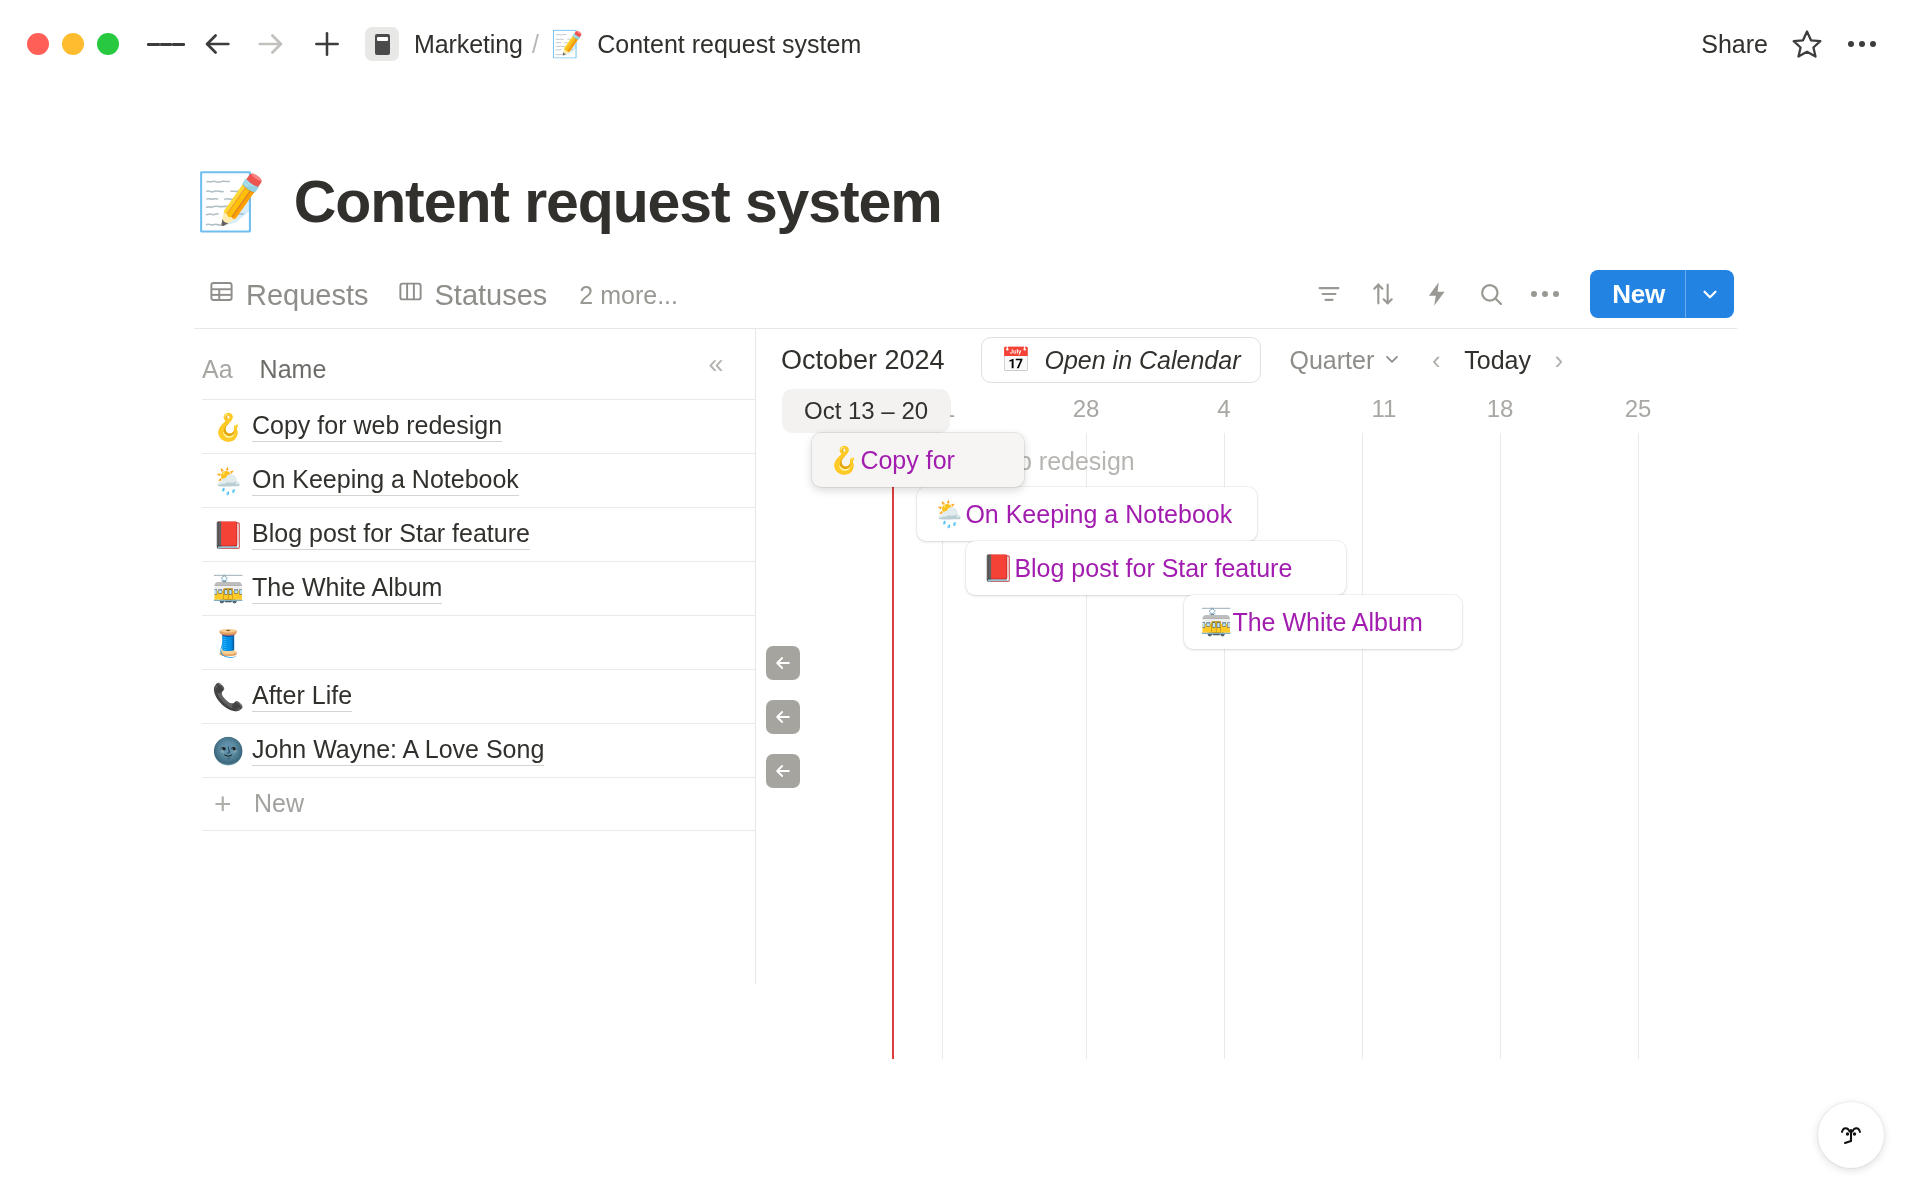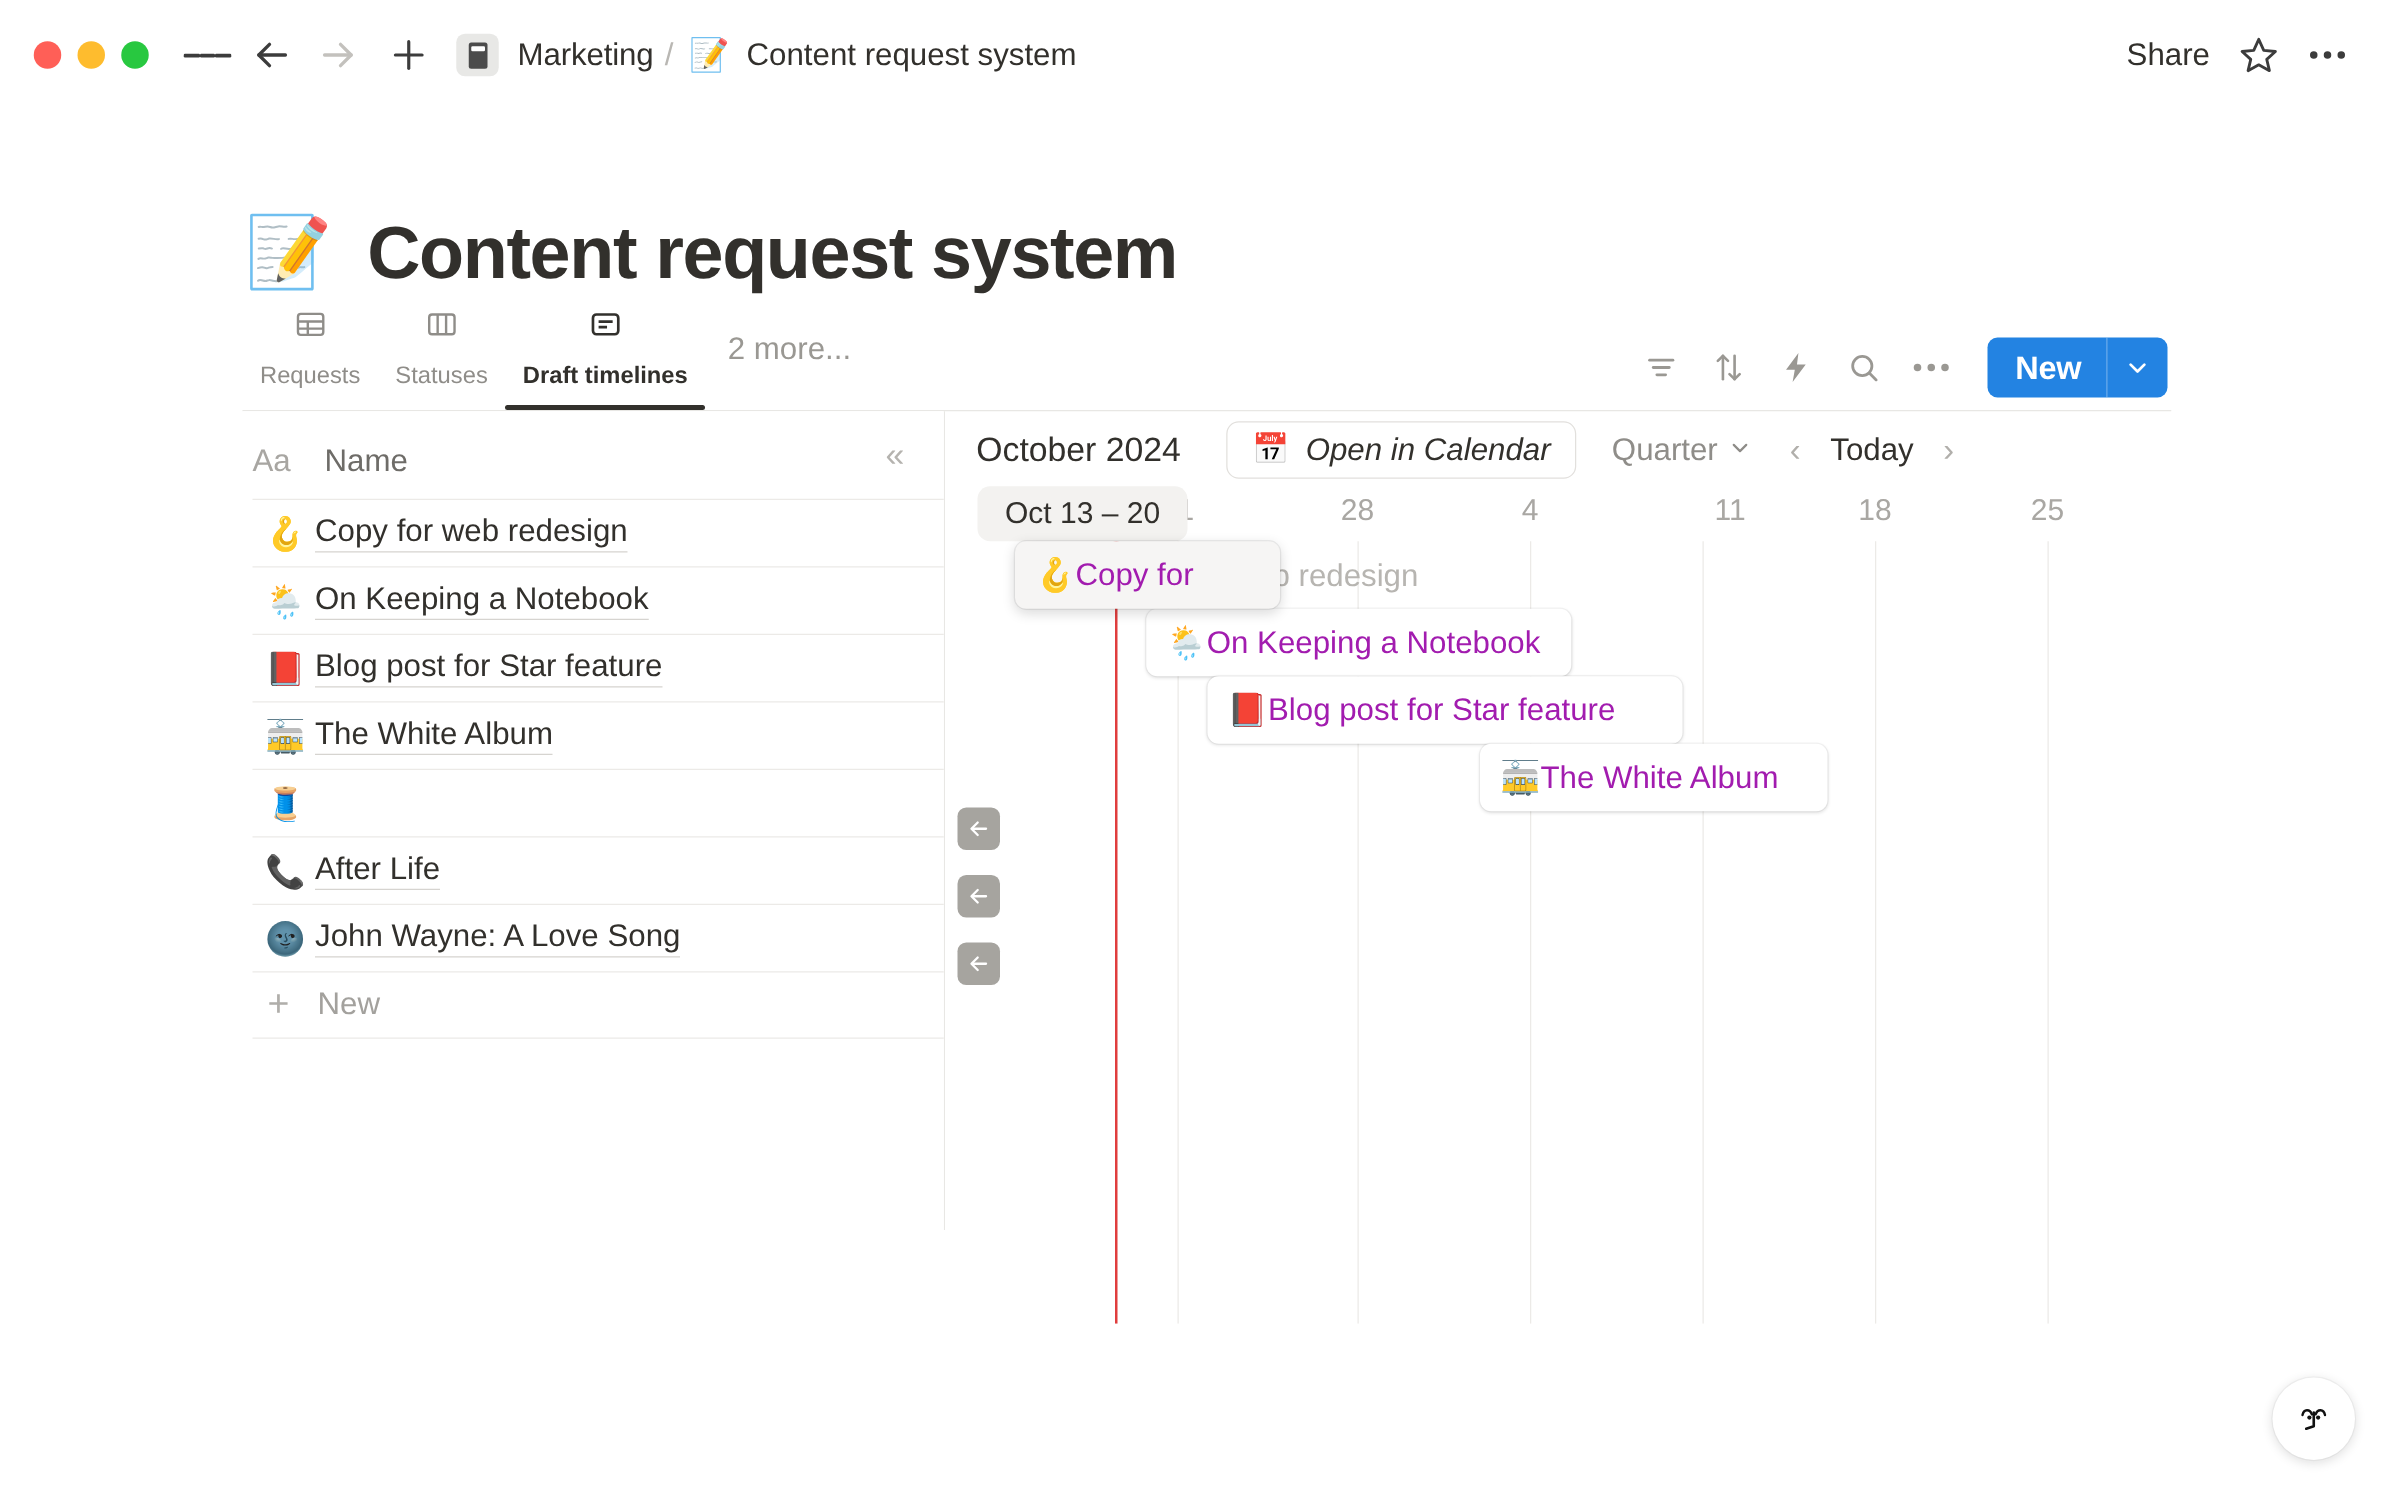--- a/index.html
+++ b/index.html
@@ -155,25 +155,24 @@
     height: 64px;
     display: flex;
     align-items: flex-end;
   }
   .tabs { display: flex; align-items: center; gap: 0; }
   .tab {
     display: flex;
     align-items: center;
     gap: 11px;
     padding: 0 14px 16px 14px;
-    font-size: 19px;
+    font-size: 29px;
     color: #8f8d89;
     white-space: nowrap;
     position: relative;
-    flex-direction: column;
   }
   .tab.active { color: #32302c; font-weight: bold; }
   .tab.active::after {
     content: "";
     position: absolute;
     left: 0; right: 0; bottom: 0;
     height: 4px;
     background: #32302c;
     border-radius: 2px;
   }
@@ -538,30 +537,20 @@
         <span>
           <svg width="27" height="27" viewBox="0 0 24 24" fill="none" stroke="#8f8d89" stroke-width="1.7">
             <rect x="3" y="5" width="18" height="14" rx="2"></rect>
             <line x1="9" y1="5" x2="9" y2="19"></line>
             <line x1="15" y1="5" x2="15" y2="19"></line>
           </svg>
         </span>
         <span>Statuses</span>
       </div>
 
-      <div class="tab active">
-        <span>
-          <svg width="27" height="27" viewBox="0 0 24 24" fill="none" stroke="#32302c" stroke-width="1.9">
-            <rect x="3" y="5" width="18" height="14" rx="2.5"></rect>
-            <line x1="7" y1="10" x2="17" y2="10"></line>
-            <line x1="7" y1="14" x2="13" y2="14"></line>
-          </svg>
-        </span>
-        <span>Draft timelines</span>
-      </div>
 
       <div class="tab-more">2 more...</div>
     </div>
 
     <div class="tabbar-right">
       <span class="tb-tool">
         <svg width="28" height="28" viewBox="0 0 24 24" fill="none" stroke="#9a9893" stroke-width="1.9" stroke-linecap="round">
           <line x1="4" y1="7" x2="20" y2="7"></line>
             <line x1="6.5" y1="12" x2="17.5" y2="12"></line>
             <line x1="9" y1="17" x2="15" y2="17"></line>

